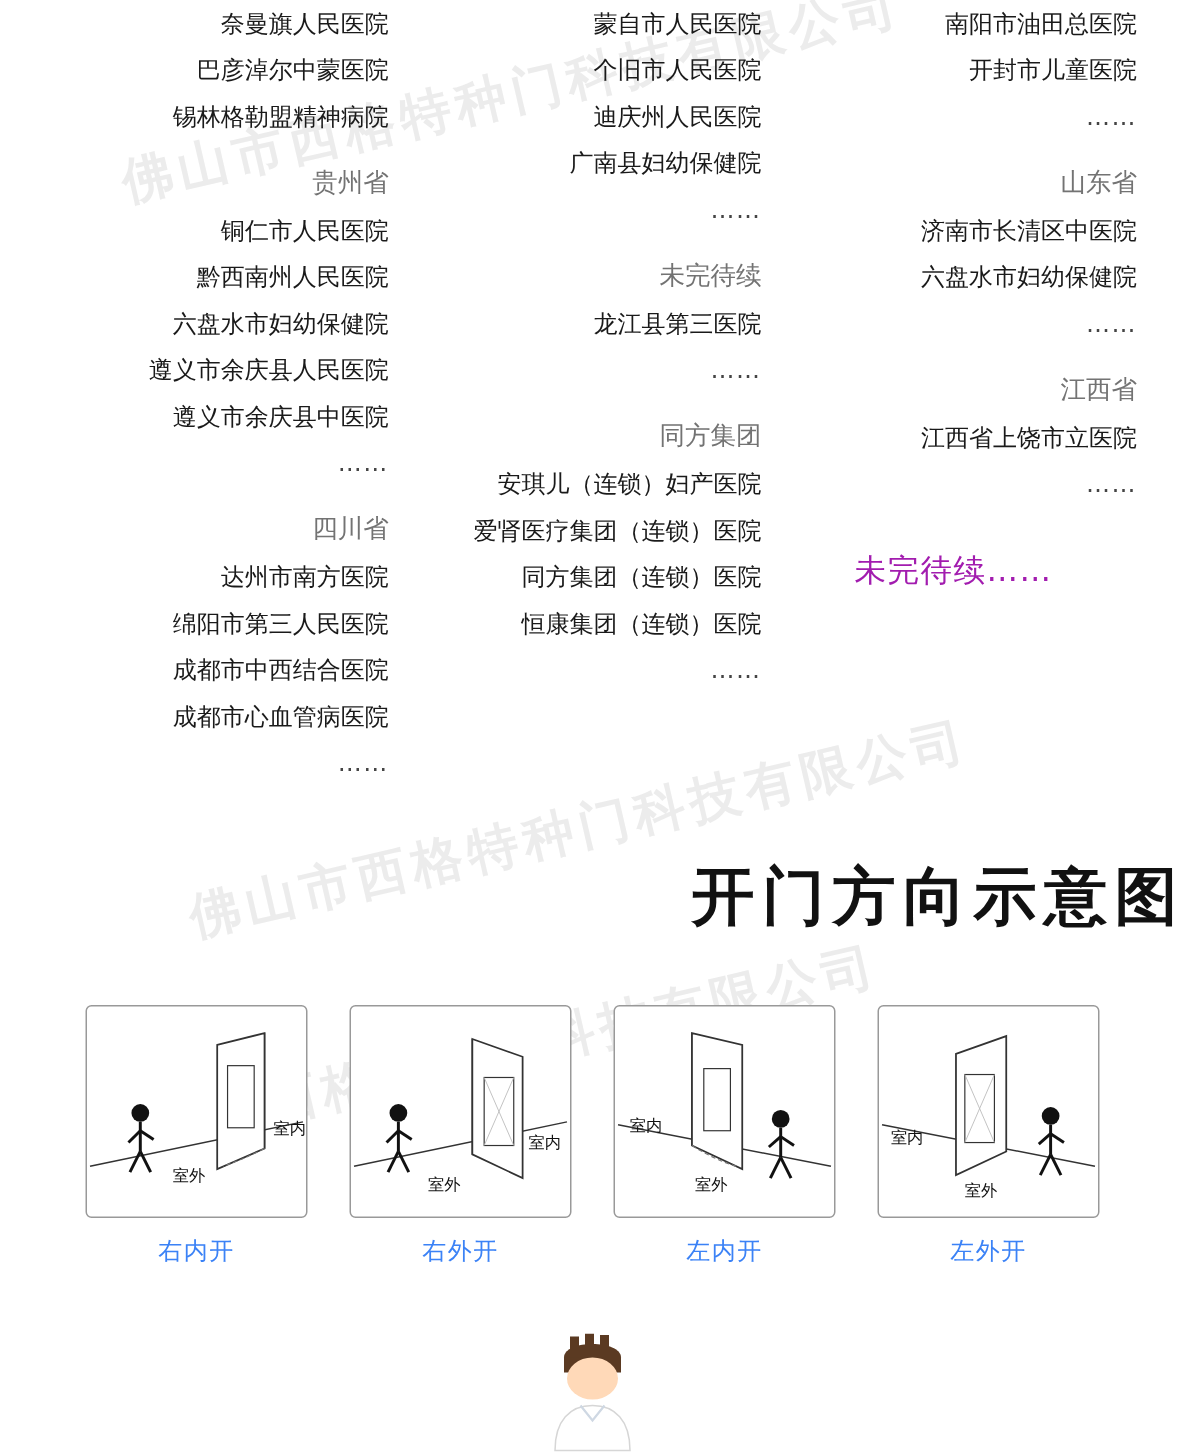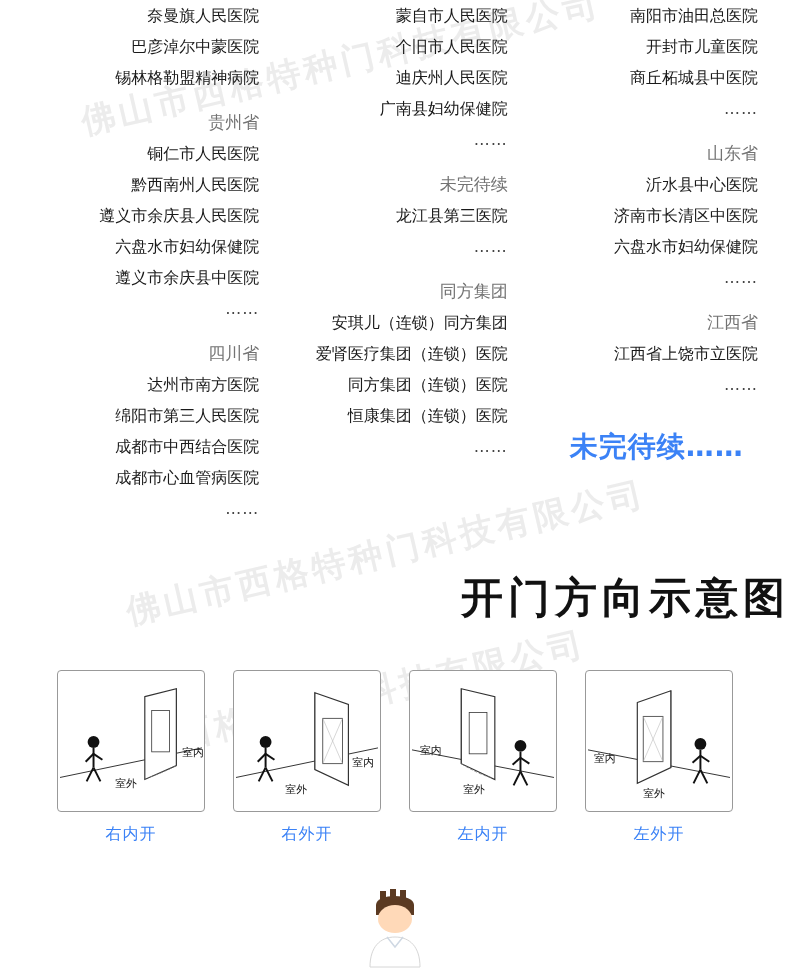--- a/index.html
+++ b/index.html
@@ -68,23 +68,23 @@
     white-space: nowrap;
   }
   .ellipsis {
     font-size: 16px;
     line-height: 31px;
     color: #444;
     letter-spacing: 1px;
   }
 
   .to-be-continued {
-    font-size: 28px;
-    font-weight: bold;
-    color: #3b82f6;
+    font-size: 21px;
+    font-weight: normal;
+    color: #a21caf;
     margin-top: 28px;
     letter-spacing: 1px;
   }
 
   
   .diagram-section {
     position: relative;
     z-index: 2;
     margin-top: 42px;
     text-align: center;
@@ -146,22 +146,22 @@
   <div class="column col-1">
     <div class="group">
       <div class="hospital">奈曼旗人民医院</div>
       <div class="hospital">巴彦淖尔中蒙医院</div>
       <div class="hospital">锡林格勒盟精神病院</div>
     </div>
     <div class="group">
       <div class="group-heading">贵州省</div>
       <div class="hospital">铜仁市人民医院</div>
       <div class="hospital">黔西南州人民医院</div>
+      <div class="hospital">六盘水市妇幼保健院</div>
       <div class="hospital">遵义市余庆县人民医院</div>
-      <div class="hospital">六盘水市妇幼保健院</div>
       <div class="hospital">遵义市余庆县中医院</div>
       <div class="ellipsis">……</div>
     </div>
     <div class="group">
       <div class="group-heading">四川省</div>
       <div class="hospital">达州市南方医院</div>
       <div class="hospital">绵阳市第三人民医院</div>
       <div class="hospital">成都市中西结合医院</div>
       <div class="hospital">成都市心血管病医院</div>
       <div class="ellipsis">……</div>
@@ -176,38 +176,36 @@
       <div class="hospital">广南县妇幼保健院</div>
       <div class="ellipsis">……</div>
     </div>
     <div class="group">
       <div class="group-heading">未完待续</div>
       <div class="hospital">龙江县第三医院</div>
       <div class="ellipsis">……</div>
     </div>
     <div class="group">
       <div class="group-heading">同方集团</div>
-      <div class="hospital">安琪儿（连锁）同方集团</div>
+      <div class="hospital">安琪儿（连锁）妇产医院</div>
       <div class="hospital">爱肾医疗集团（连锁）医院</div>
       <div class="hospital">同方集团（连锁）医院</div>
       <div class="hospital">恒康集团（连锁）医院</div>
       <div class="ellipsis">……</div>
     </div>
   </div>
 
   <div class="column col-3">
     <div class="group">
       <div class="hospital">南阳市油田总医院</div>
       <div class="hospital">开封市儿童医院</div>
-      <div class="hospital">商丘柘城县中医院</div>
       <div class="ellipsis">……</div>
     </div>
     <div class="group">
       <div class="group-heading">山东省</div>
-      <div class="hospital">沂水县中心医院</div>
       <div class="hospital">济南市长清区中医院</div>
       <div class="hospital">六盘水市妇幼保健院</div>
       <div class="ellipsis">……</div>
     </div>
     <div class="group">
       <div class="group-heading">江西省</div>
       <div class="hospital">江西省上饶市立医院</div>
       <div class="ellipsis">……</div>
     </div>
     <div class="to-be-continued">未完待续……</div>

